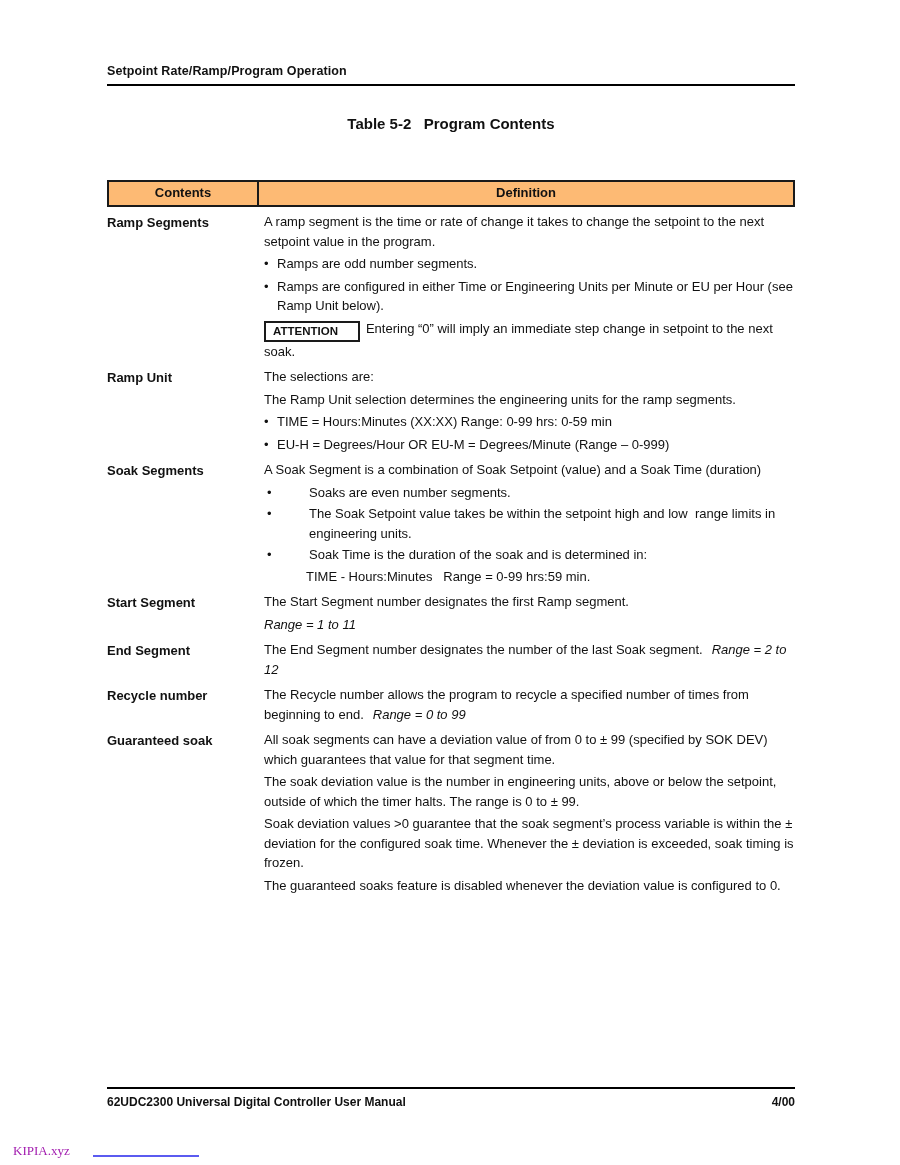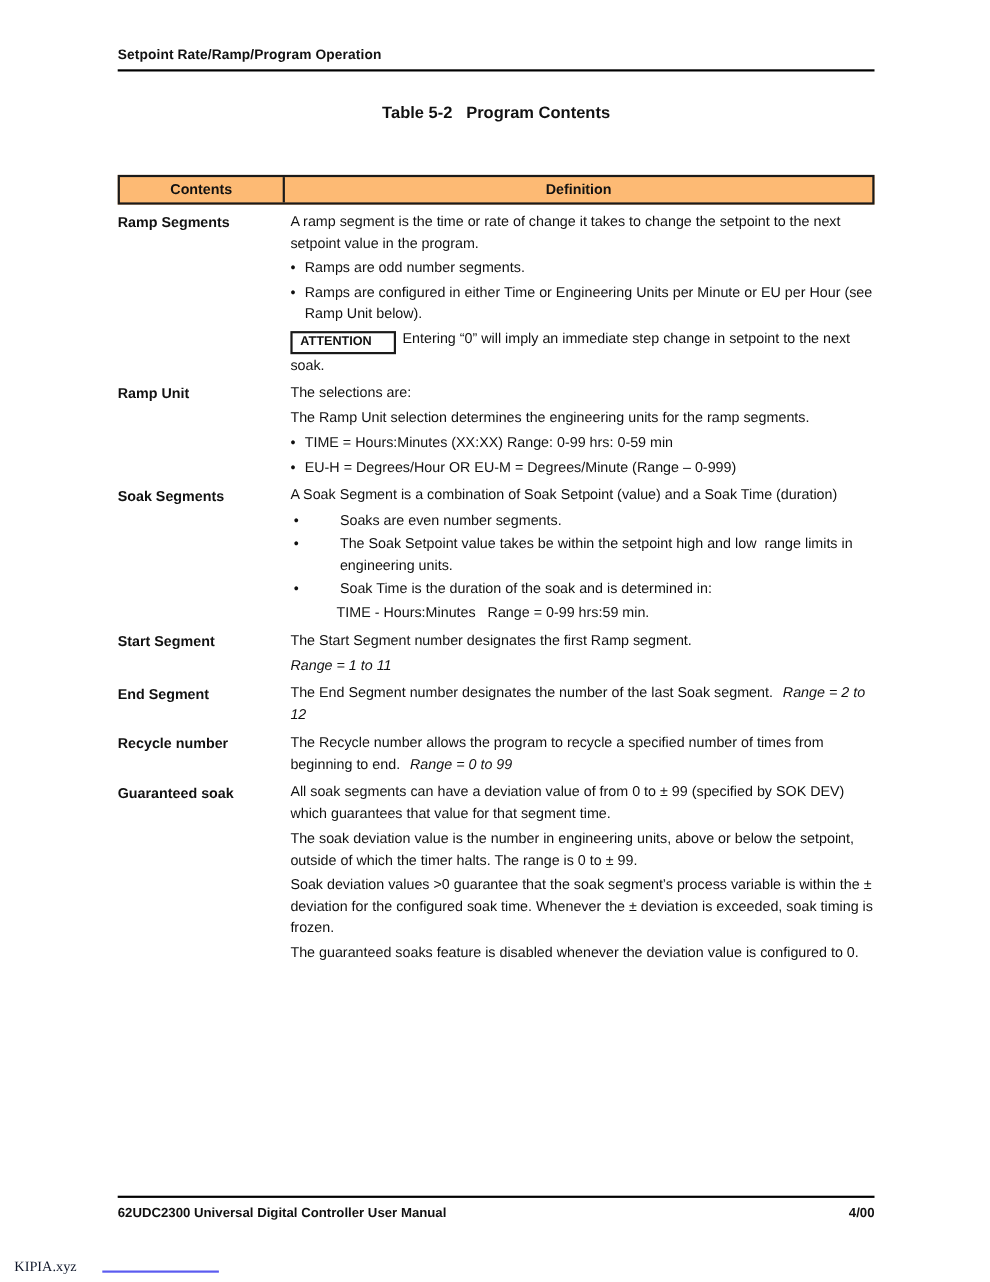--- a/index.html
+++ b/index.html
@@ -7,21 +7,21 @@
     width: 900px; height: 1165px;
     background: #ffffff;
     position: relative;
     font-family: "Liberation Sans", "DejaVu Sans", sans-serif;
     color: #111;
     overflow: hidden;
   }
 
   .content {
     position: absolute;
-    left: 107px; top: 43px;
+    left: 107px; top: 64px;
     width: 688px;
   }
 
   
   .doc-header {
     font-size: 12.5px;
     font-weight: bold;
     padding-bottom: 6px;
     border-bottom: 2px solid #000;
     letter-spacing: 0.1px;
@@ -105,21 +105,21 @@
     font-weight: bold;
   }
   .doc-footer .fcenter { flex: 1; }
 
   
   .watermark {
     position: absolute;
     left: 13px; top: 1143px;
     font-family: "Liberation Serif", "DejaVu Serif", serif;
     font-size: 13px;
-    color: #0f172a;
+    color: #a21caf;
   }
   .link-line {
     position: absolute;
     left: 93px; top: 1155px;
     width: 106px; height: 2px;
     cursor: pointer;
   }
 </style>
 </head>
 <body>

